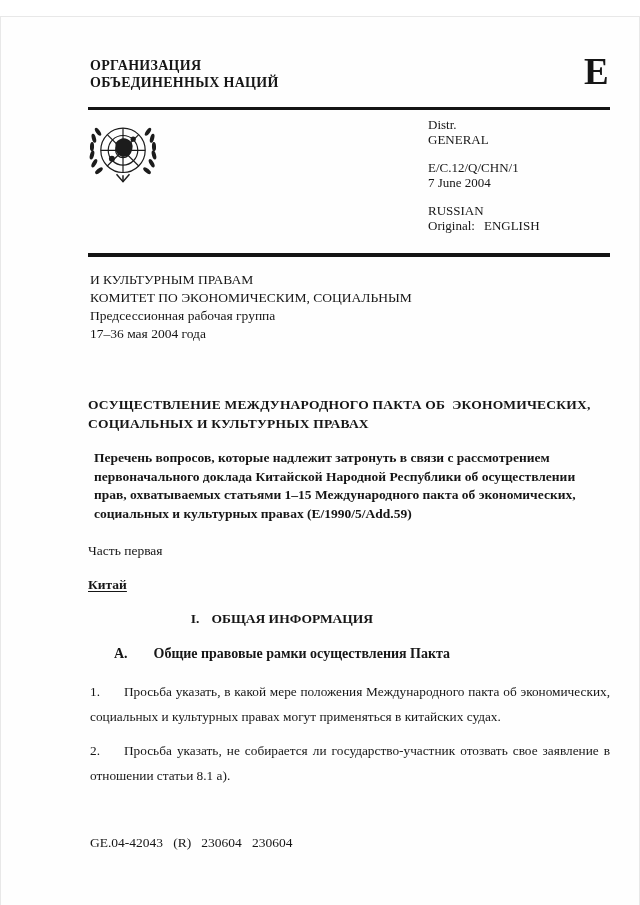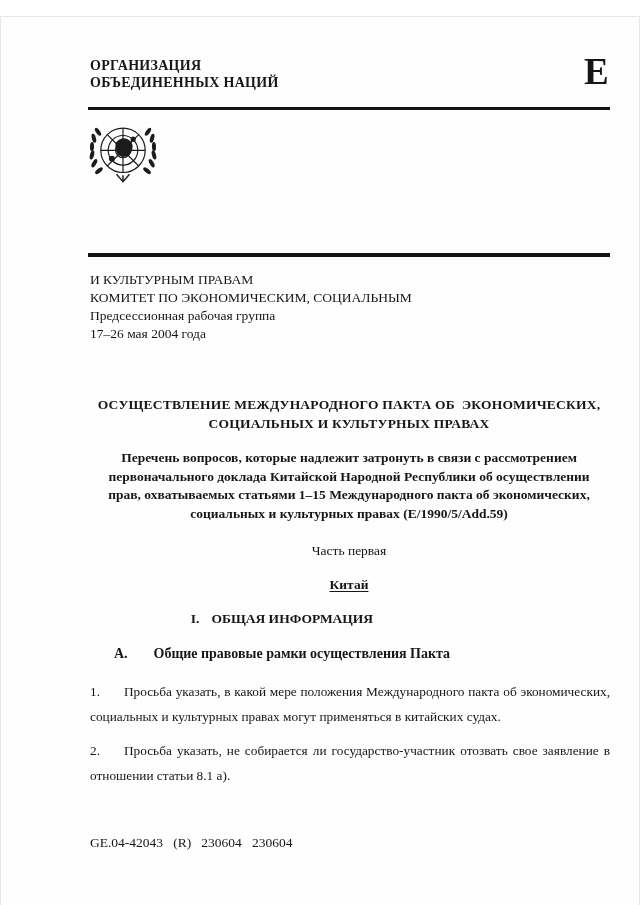--- a/index.html
+++ b/index.html
@@ -40,21 +40,21 @@
     letter-spacing: 0.4px;
   }
   .distr-col { left: 428px; top: 101px; font-size: 13px; line-height: 15px; }
   .distr-col .grp { margin-bottom: 13px; }
   .orig-gap { display: inline-block; width: 9px; }
 
   
   .committee-block { left: 90px; top: 255px; font-size: 13.5px; line-height: 18px; }
 
   
-  .ctr-content { left: 88px; width: 522px; text-align: center; }
+  .ctr-content { left: 88px; width: 522px; text-align: left; }
   .ctr-page { left: 0; width: 564px; text-align: center; }
   .doc-title { top: 379px; font-size: 13.5px; line-height: 19px; font-weight: bold; letter-spacing: 0.2px; }
   .doc-subtitle { top: 433px; font-size: 13.5px; line-height: 18.5px; font-weight: bold; padding: 0 6px; box-sizing: border-box; }
   .part-heading { top: 527px; font-size: 13.5px; font-weight: normal; }
   .country-heading { top: 561px; font-size: 13.5px; font-weight: bold; }
   .country-heading span { text-decoration: underline; text-underline-offset: 2px; }
   .section-heading { top: 595px; font-size: 13.5px; font-weight: bold; }
   .subsection-heading { top: 630px; font-size: 14px; font-weight: bold; }
   .gap-sm { display: inline-block; width: 12px; }
   .gap-md { display: inline-block; width: 26px; }
@@ -116,28 +116,42 @@
         <ellipse cx="67" cy="16" rx="5" ry="2.2" transform="rotate(125 67 16)"></ellipse>
       </g>
       <g stroke="#1c1c1c" stroke-width="1.6" fill="none">
         <path d="M33 62 L40 70 L47 62"></path>
         <path d="M40 70 L40 63"></path>
       </g>
     </svg>
   </div>
 
 
+  <div class="abs distr-col">
+    <div class="grp">
+      <div>Distr.</div>
+      <div>GENERAL</div>
+    </div>
+    <div class="grp">
+      <div>E/C.12/Q/CHN/1</div>
+      <div>7 June 2004</div>
+    </div>
+    <div class="grp">
+      <div>RUSSIAN</div>
+      <div><span>Original:</span><span class="orig-gap"></span><span>ENGLISH</span></div>
+    </div>
+  </div>
 
   <div class="abs rule rule-2"></div>
 
   <div class="abs committee-block">
     <div>И КУЛЬТУРНЫМ ПРАВАМ</div>
     <div>КОМИТЕТ ПО ЭКОНОМИЧЕСКИМ, СОЦИАЛЬНЫМ</div>
     <div>Предсессионная рабочая группа</div>
-    <div>17–26 мая 2004 года</div>
+    <div>17–36 мая 2004 года</div>
   </div>
 
   <div class="abs ctr-content doc-title">
     <div class="pre">ОСУЩЕСТВЛЕНИЕ МЕЖДУНАРОДНОГО ПАКТА ОБ  ЭКОНОМИЧЕСКИХ,</div>
     <div class="pre">СОЦИАЛЬНЫХ И КУЛЬТУРНЫХ ПРАВАХ</div>
   </div>
 
   <div class="abs ctr-content doc-subtitle">Перечень вопросов, которые надлежит затронуть в связи с рассмотрением первоначального доклада Китайской Народной Республики об осуществлении прав, охватываемых статьями 1–15 Международного пакта об экономических, социальных и культурных правах (E/1990/5/Add.59)</div>
 
   <div class="abs ctr-content part-heading">Часть первая</div>

